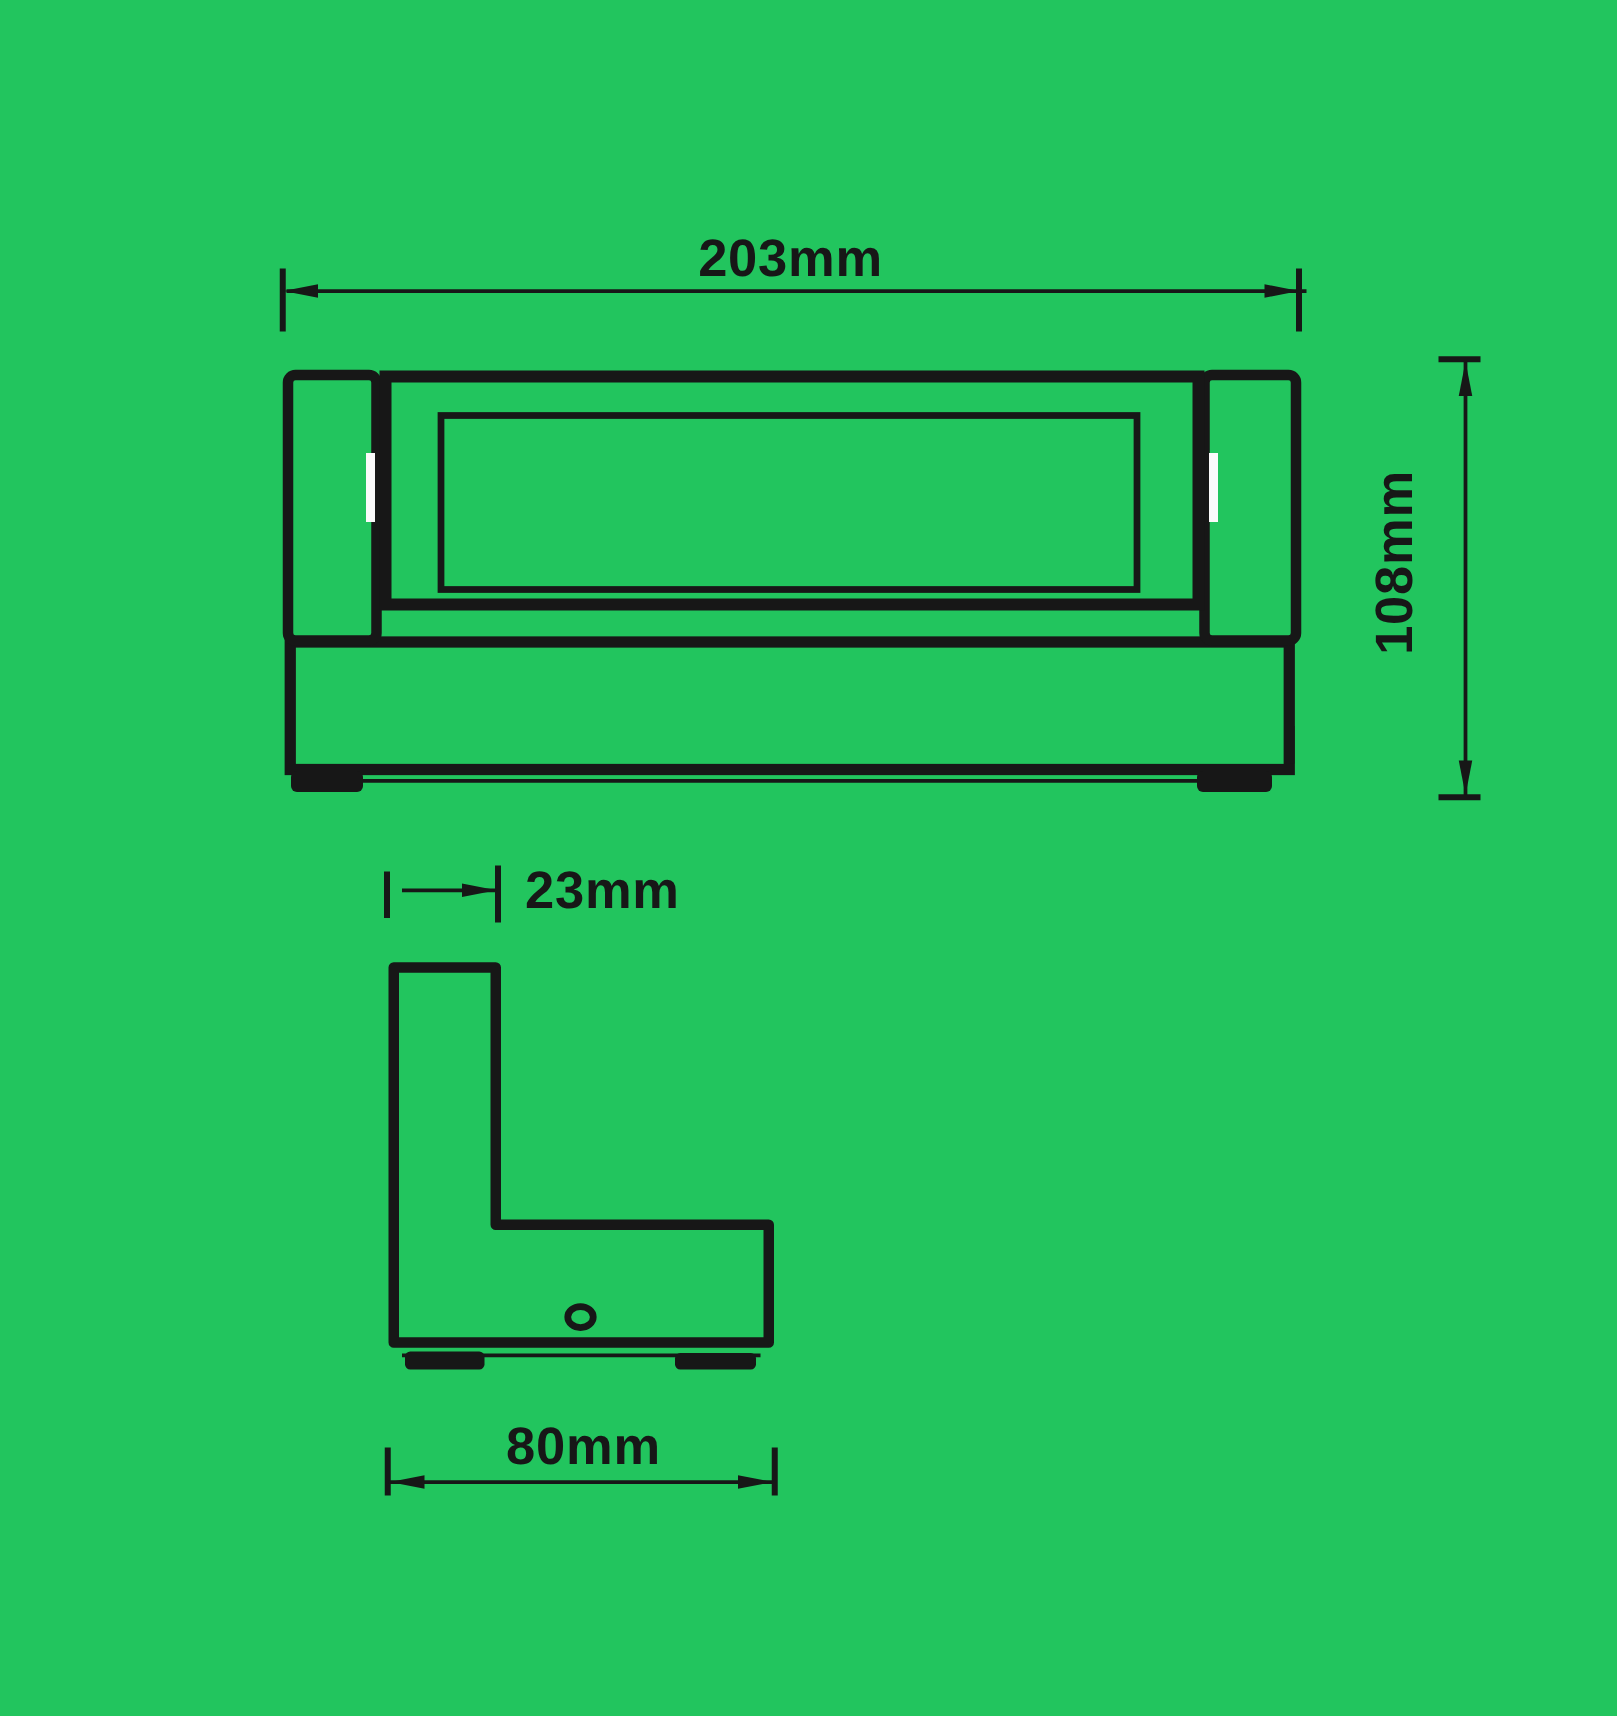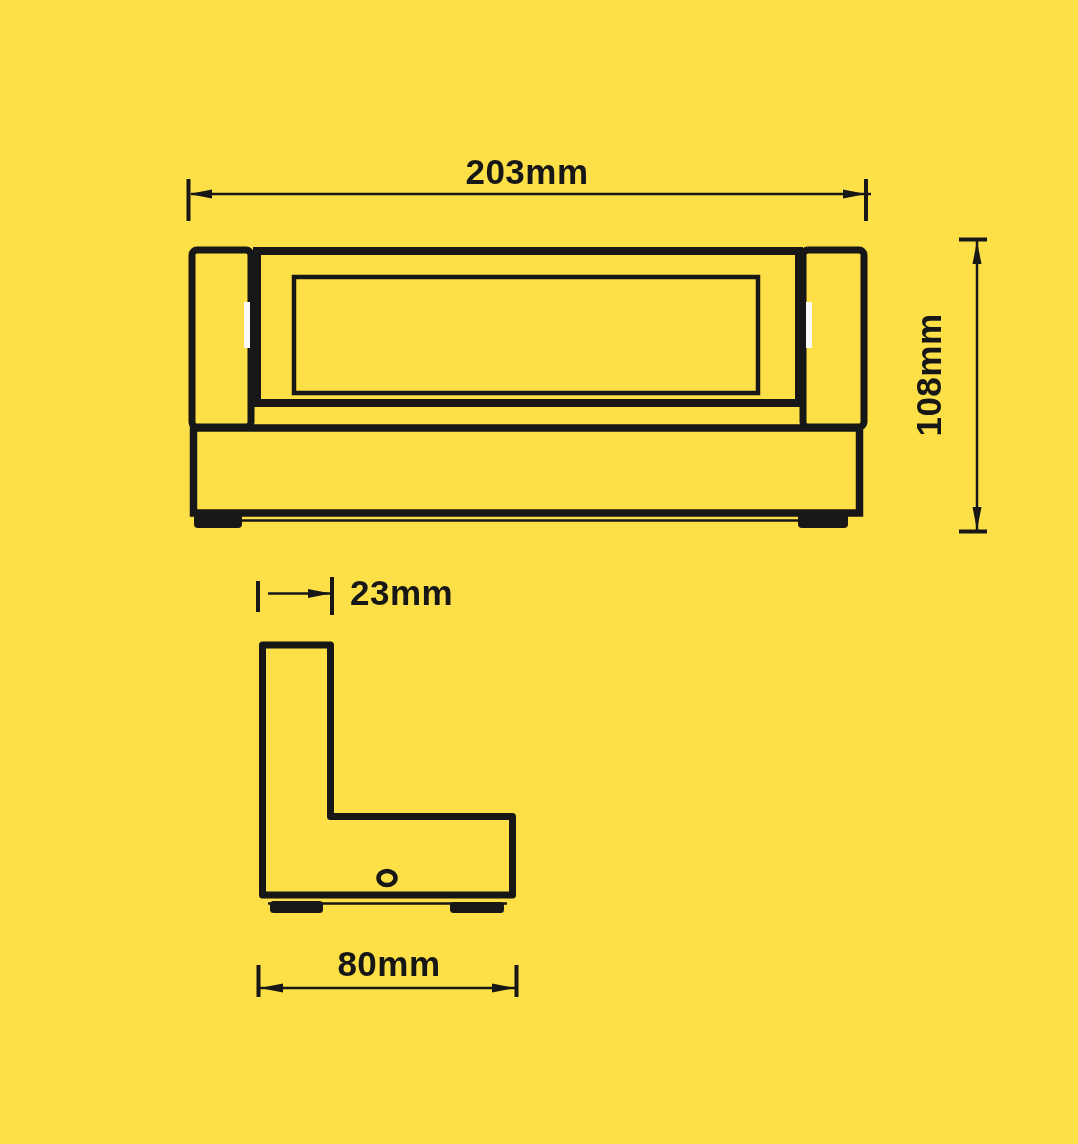--- a/index.html
+++ b/index.html
@@ -4,21 +4,21 @@
 <style>
   html, body {
     margin: 0;
     padding: 0;
     background: #fbfbfb;
   }
   .page {
     position: relative;
     width: 1078px;
     height: 1144px;
-    background: #fde047;
+    background: #22c55e;
     overflow: hidden;
     font-family: "Liberation Sans", sans-serif;
   }
   svg { display: block; }
   .outline {
     fill: none;
     stroke: #171717;
   }
   .fillshape {
     fill: #171717;

